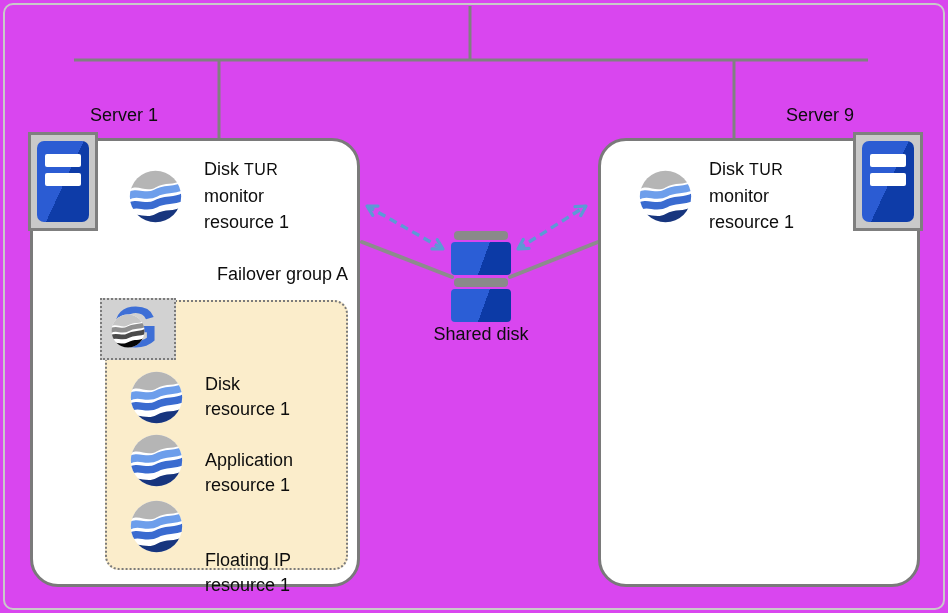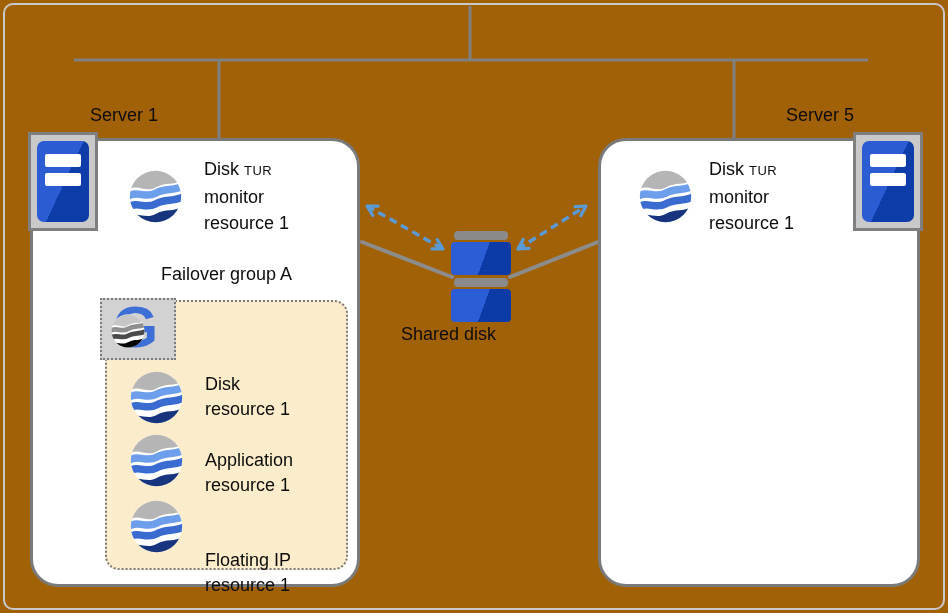--- a/index.html
+++ b/index.html
@@ -1,16 +1,16 @@
 <!DOCTYPE html>
 <html><head>
 <meta charset="utf-8">
 <style>
   html,body{margin:0;padding:0;background:#fff;}
-  .canvas{position:relative;width:948px;height:613px;background:#a16207;overflow:hidden;
+  .canvas{position:relative;width:948px;height:613px;background:#d946ef;overflow:hidden;
           font-family:"Liberation Sans",sans-serif;color:#0d0d0d;}
   .outer-border{position:absolute;inset:3px;border:2px solid #c9c9c9;border-radius:10px;z-index:0;}
   .conn{position:absolute;left:0;top:0;z-index:1;}
 
   .lbl{position:absolute;font-size:18px;line-height:25px;white-space:nowrap;z-index:3;}
 
   .server-box{position:absolute;top:138px;height:449px;background:#fff;border:3px solid #7a7a7a;
               border-radius:28px;box-sizing:border-box;z-index:2;}
   .server-box.s1{left:30px;width:330px;}
   .server-box.s2{left:598px;width:322px;}
@@ -18,42 +18,42 @@
   .server-icon{position:absolute;width:70px;height:99px;background:#c9c9c9;border:3px solid #7f7f7f;
                box-sizing:border-box;display:flex;align-items:center;justify-content:center;z-index:4;}
   .server-icon.si1{left:28px;top:132px;}
   .server-icon.si2{left:853px;top:132px;}
   .tower{width:52px;height:81px;border-radius:7px;background:linear-gradient(115deg,#2b5cd3 52%,#0e3ca8 52%);
          display:flex;flex-direction:column;align-items:center;padding-top:13px;box-sizing:border-box;gap:6px;}
   .tower .bar{width:36px;height:13px;background:#fff;border-radius:2px;}
 
   .wave-icon{position:absolute;width:53px;height:53px;z-index:3;}
   .mon-text{position:absolute;top:156px;font-size:18px;line-height:26px;z-index:3;}
-  .caps{font-size:13px;letter-spacing:.5px;}
+  .caps{font-size:16px;letter-spacing:.5px;}
 
-  .group-title{position:absolute;left:105px;top:264px;width:243px;text-align:center;
+  .group-title{position:absolute;left:105px;top:264px;width:243px;text-align:right;
                font-size:18px;z-index:3;}
   .group-box{position:absolute;left:105px;top:300px;width:243px;height:270px;background:#fbedcb;
              border:2px dotted #7b7b7b;border-radius:14px;box-sizing:border-box;z-index:2;}
   .group-icon{position:absolute;left:100px;top:298px;width:76px;height:62px;background:#d2d2d2;
               border:2px dotted #7b7b7b;box-sizing:border-box;z-index:4;overflow:hidden;}
   .gletter{position:absolute;left:11px;top:-5px;font-size:58px;line-height:64px;font-weight:700;
            color:#3e6fd6;}
   .gball{position:absolute;left:9px;top:14px;}
 
   .res-text{position:absolute;left:205px;font-size:18px;line-height:25px;z-index:3;}
   .res-icon{left:130px;}
 
   .disk{position:absolute;left:451px;top:231px;width:60px;display:flex;flex-direction:column;
         align-items:center;z-index:2;}
   .disk .cap{width:54px;height:9px;border-radius:4px;background:#8a8a8a;}
   .disk .dbody{width:60px;height:33px;margin-top:2px;border-radius:4px;
               background:linear-gradient(110deg,#2b5ed6 54%,#0c3aa6 54%);}
   .disk .cap2{margin-top:3px;}
-  .disk-label{position:absolute;left:401px;top:324px;width:160px;text-align:left;font-size:18px;z-index:2;}
+  .disk-label{position:absolute;left:401px;top:324px;width:160px;text-align:center;font-size:18px;z-index:2;}
 </style>
 </head>
 <body>
 
 <div class="canvas">
 
   <svg width="0" height="0" style="position:absolute" aria-hidden="true">
     <defs>
       <clipPath id="ballclip">
           <circle cx="32" cy="32" r="31"></circle>
@@ -89,21 +89,21 @@
     <line x1="74" y1="60" x2="868" y2="60" stroke="#808080" stroke-width="3"></line>
     <line x1="219" y1="60" x2="219" y2="140" stroke="#808080" stroke-width="3"></line>
     <line x1="734" y1="60" x2="734" y2="140" stroke="#808080" stroke-width="3"></line>
     <line x1="362" y1="242" x2="452" y2="277" stroke="#8c8c8c" stroke-width="4" stroke-linecap="round"></line>
     <line x1="510" y1="277" x2="598" y2="242" stroke="#8c8c8c" stroke-width="4" stroke-linecap="round"></line>
     <line x1="367" y1="206" x2="443" y2="249" stroke="#5b9bd5" stroke-width="3.4" stroke-dasharray="8 5" marker-start="url(#ah)" marker-end="url(#ah)"></line>
     <line x1="518" y1="249" x2="586" y2="206" stroke="#5b9bd5" stroke-width="3.4" stroke-dasharray="8 5" marker-start="url(#ah)" marker-end="url(#ah)"></line>
   </svg>
 
   <div class="lbl" style="left:90px;top:103px;">Server 1</div>
-  <div class="lbl" style="left:786px;top:103px;">Server 5</div>
+  <div class="lbl" style="left:786px;top:103px;">Server 9</div>
 
   <div class="server-box s1"></div>
   <div class="server-box s2"></div>
 
   <div class="server-icon si1">
     <div class="tower">
         <div class="bar"></div>
         <div class="bar"></div>
       </div>
   </div>

